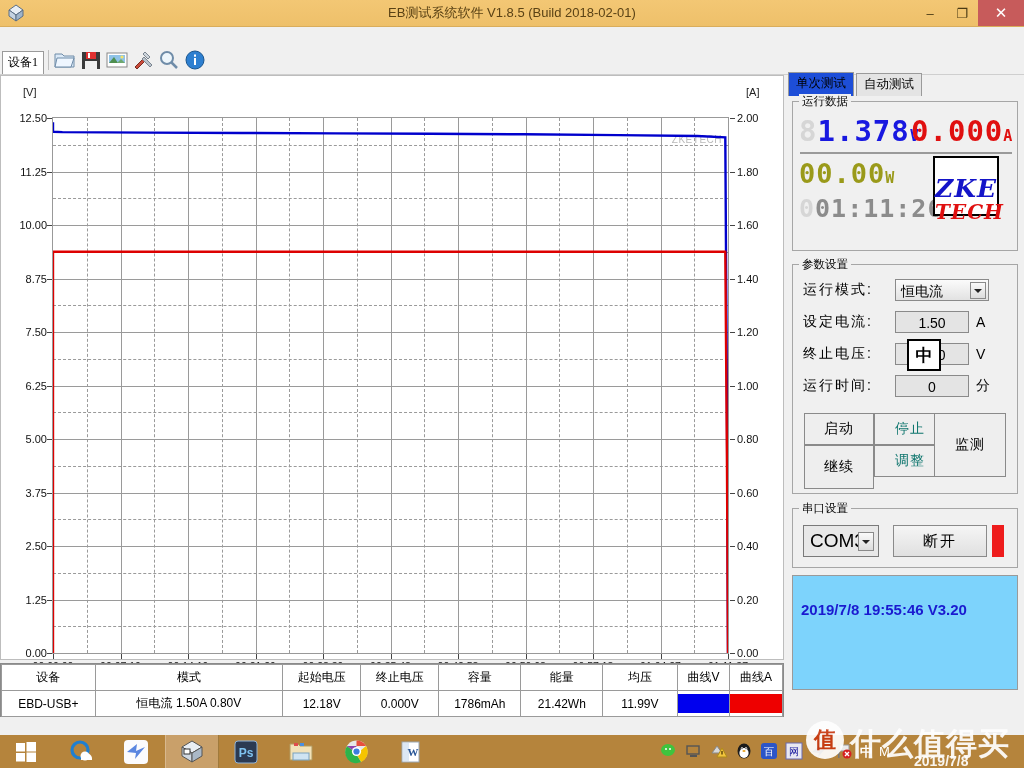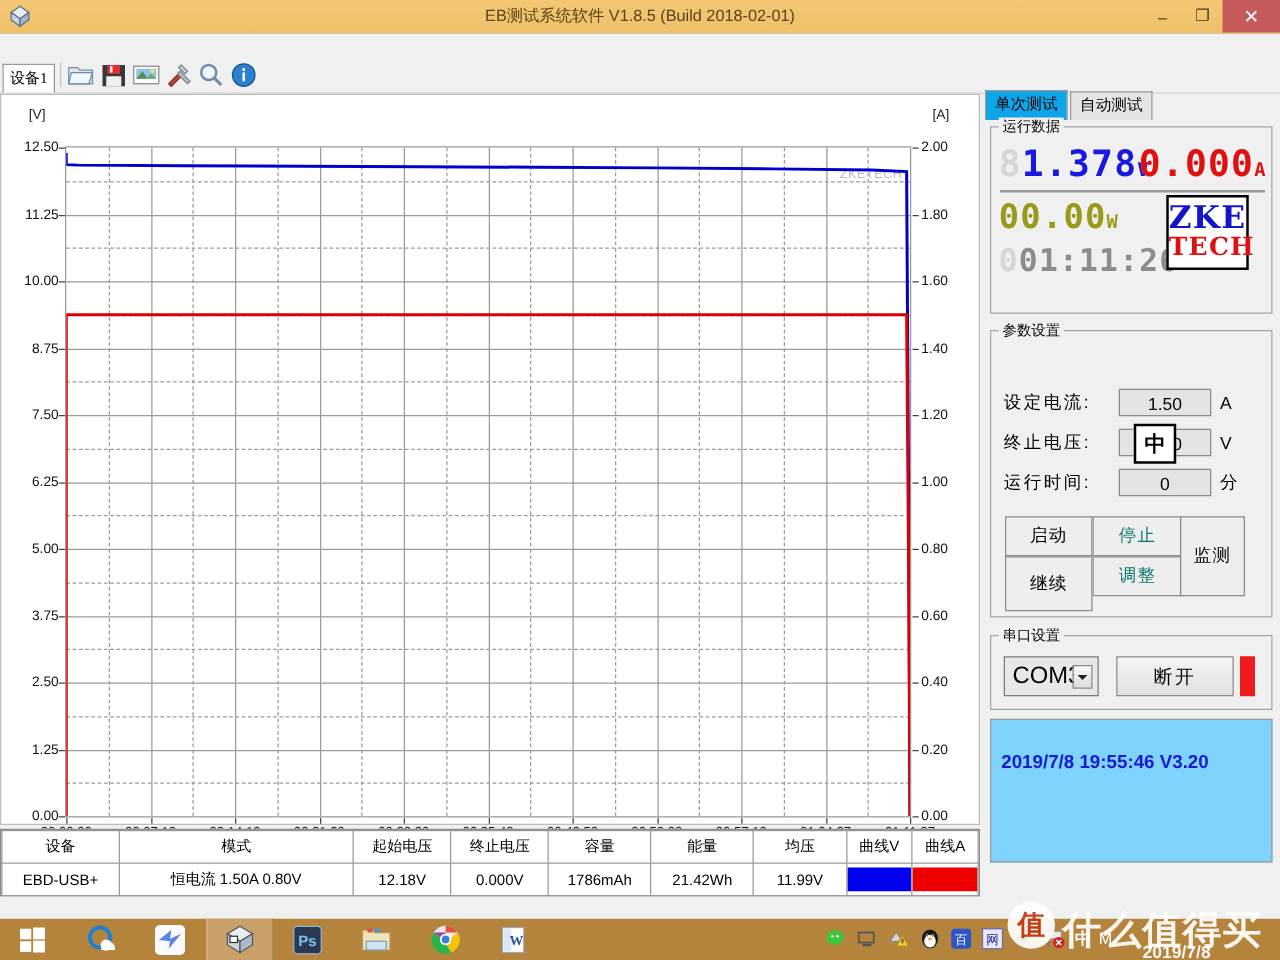--- a/index.html
+++ b/index.html
@@ -65,21 +65,21 @@
   table.dt th,table.dt td{border:1px solid #9a9a9a;font-size:12px;font-weight:normal;
     text-align:center;height:25px;color:#000;padding:0;}
   table.dt th{background:#fff;}
   .swatch{display:block;width:100%;height:19px;}
 
   
   .rightpanel{position:absolute;left:786px;top:75px;width:238px;height:642px;background:#f0f0f0;}
   .tabs{position:absolute;left:2px;top:0;height:21px;display:flex;align-items:flex-end;}
   .tab{font-size:12.5px;padding:2px 7px 3px 7px;border:1px solid #9a9a9a;
     background:#e4e4e4;border-bottom:none;margin-right:2px;}
-  .tab.active{background:#0ea5e9;position:relative;top:0;padding-bottom:4px;border-bottom:none;}
+  .tab.active{background:#1d4ed8;position:relative;top:0;padding-bottom:4px;border-bottom:none;}
 
   .group{position:absolute;border:1px solid #a6a6a6;box-sizing:border-box;}
   .group-label{position:absolute;top:-8px;left:6px;background:#f0f0f0;padding:0 3px;
     font-size:11.5px;color:#000;}
 
   .seg{font-family:"DejaVu Sans Mono","Liberation Mono",monospace;font-weight:bold;}
   .lcd{position:absolute;}
   .ghost{color:#d6d6d6;}
   .unitlbl{font-size:15px;font-weight:bold;}
 
@@ -391,29 +391,38 @@
       <div style="position:absolute;left:7px;top:50px;width:212px;height:2px;background:#9a9a9a;"></div>
 
       <div class="lcd seg" style="left:6px;top:56px;font-size:27px;letter-spacing:1px;">
         <span id="wval" style="color: rgb(154, 154, 26);">00.00</span><span class="unitlbl" id="wunit" style="color: rgb(154, 154, 26);">W</span>
       </div>
 
       <div class="lcd seg" style="left:6px;top:92px;font-size:25px;letter-spacing:1px;">
         <span class="ghost">0</span><span id="tval" style="color: rgb(140, 140, 140);">01:11:26</span>
       </div>
 
-      <div class="zke" style="left:140px;top:54px;width:66px;height:60px;padding-top:3px;">
+      <div class="zke" style="left:140px;top:54px;width:66px;height:60px;padding-top:18px;font-style:italic;">
         <div class="z1">ZKE</div>
         <div class="z2">TECH</div>
       </div>
     </div>
 
     <div class="group" style="left:6px;top:189px;width:226px;height:230px;">
       <div class="group-label">参数设置</div>
 
+      <div class="prow" style="left:10px;top:14px;">
+        <span class="plab" style="width:92px;">运行模式:</span>
+        <span class="pfield combo" style="width:94px;padding-left:5px;">
+          <span>恒电流</span>
+          <span class="arrowbtn">
+              <i></i>
+            </span>
+        </span>
+      </div>
 
       <div class="prow" style="left:10px;top:46px;">
         <span class="plab" style="width:92px;">设定电流:</span>
         <span class="pfield" style="width:74px;text-align:center;">
           <span>1.50</span>
         </span>
         <span class="plab" style="margin-left:7px;">A</span>
       </div>
 
       <div class="prow" style="left:10px;top:78px;">
@@ -429,21 +438,21 @@
         <span class="pfield" style="width:74px;text-align:center;">
           <span>0</span>
         </span>
         <span class="plab" style="margin-left:7px;">分</span>
       </div>
 
       <div class="pbtn" style="left:11px;top:148px;width:70px;height:32px;">启动</div>
       <div class="pbtn disabled" style="left:81px;top:148px;width:72px;height:32px;">停止</div>
       <div class="pbtn" style="left:11px;top:180px;width:70px;height:44px;">继续</div>
       <div class="pbtn disabled" style="left:81px;top:180px;width:72px;height:32px;">调整</div>
-      <div class="pbtn" style="left:151px;top:148px;width:52px;height:64px;">监测</div>
+      <div class="pbtn" style="left:141px;top:148px;width:72px;height:64px;">监测</div>
 
       <div class="imebox" style="left:114px;top:74px;width:34px;height:32px;">中</div>
     </div>
 
     <div class="group" style="left:6px;top:433px;width:226px;height:60px;">
       <div class="group-label">串口设置</div>
       <div class="comcombo" style="left:10px;top:16px;width:76px;height:32px;">
         <span>COM3</span>
         <span class="arrowbtn" style="top:6px;right:4px;height:19px;">
             <i></i>

